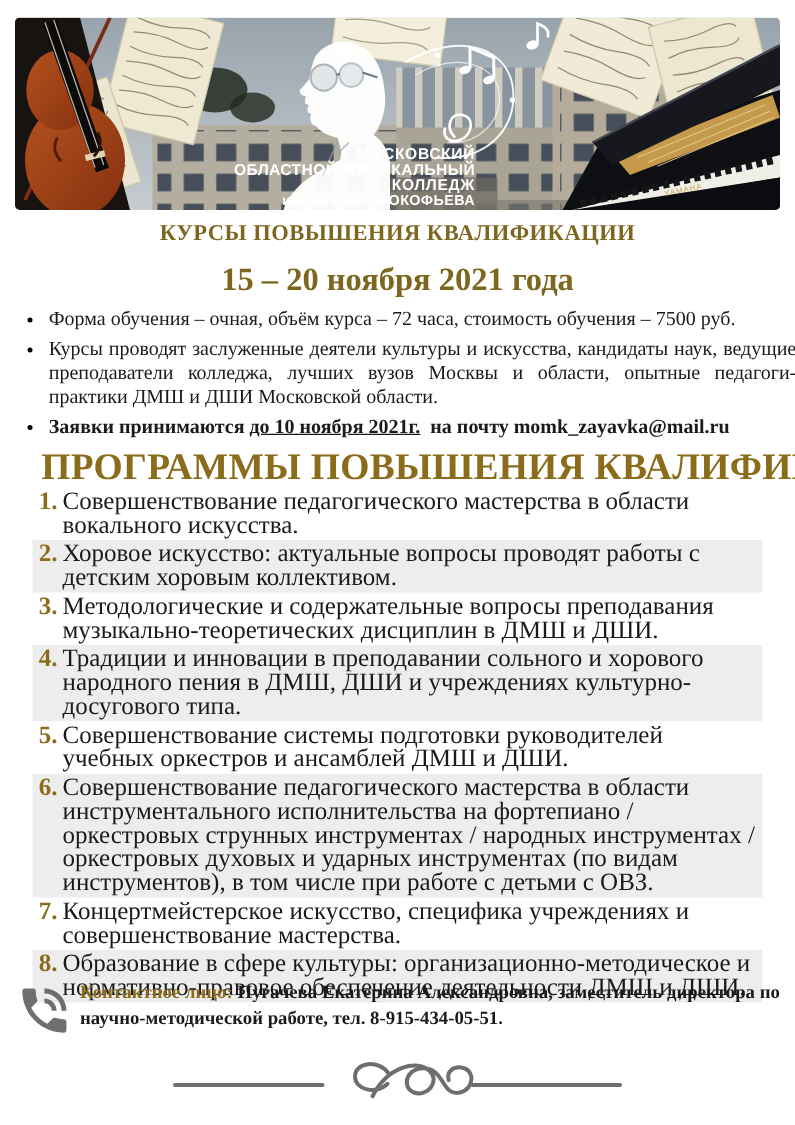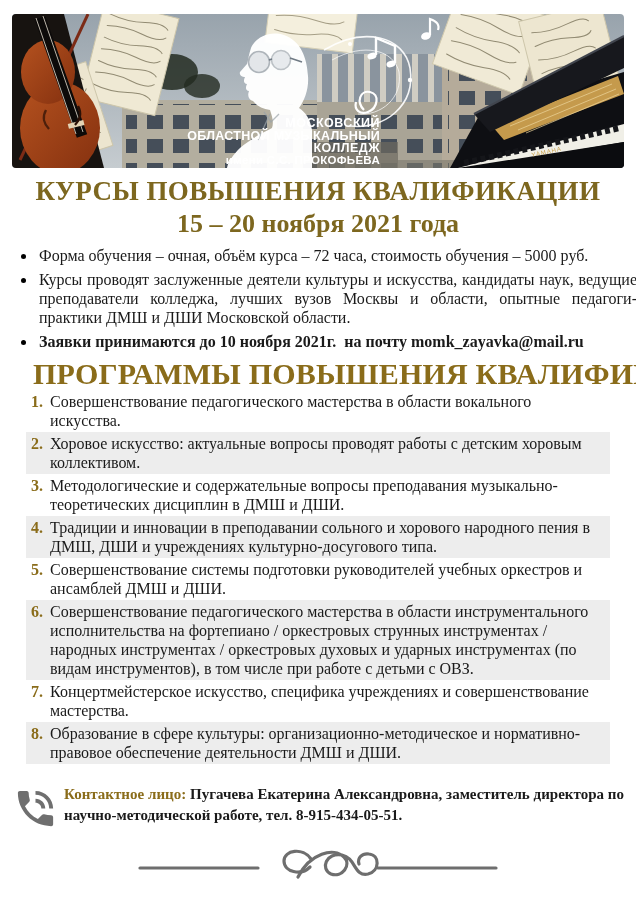--- a/index.html
+++ b/index.html
@@ -6,43 +6,43 @@
   .page{
     position:relative;width:636px;height:900px;margin:0 auto;background:#ffffff;
     font-family:"Liberation Serif","DejaVu Serif",serif;color:#1a1a1a;overflow:hidden;
   }
   
   .banner{position:absolute;left:12px;top:14px;width:612px;height:154px;border-radius:4px;overflow:hidden;}
   .banner svg{display:block;width:100%;height:100%;}
   
   .title{
     position:absolute;top:176px;left:0;width:100%;text-align:center;
-    font-size:27px;font-weight:bold;color:#7d671f;letter-spacing:.4px;white-space:nowrap;
+    font-size:18px;font-weight:bold;color:#7d671f;letter-spacing:.4px;white-space:nowrap;
   }
   .dates{
     position:absolute;top:209px;left:0;width:100%;text-align:center;
     font-size:26px;font-weight:bold;color:#7d671f;
   }
   
   .bullets{
     position:absolute;top:246px;left:20px;width:600px;margin:0;padding:0 0 0 17px;
     font-size:16px;line-height:19px;text-align:justify;
   }
   .bullets li{margin:0 0 5px 0;padding-left:2px;}
   .bullets li::marker{color:#000;}
   .bullets li.bold{font-weight:bold;}
-  .u{}
+  .u{text-decoration:underline;}
   
   .programs-heading{
     position:absolute;top:357px;left:33px;font-size:30px;font-weight:bold;
     color:#8a6c1a;letter-spacing:.2px;white-space:nowrap;
   }
   .programs{
     position:absolute;top:390px;left:26px;width:584px;margin:0;padding:0;
-    list-style:none;counter-reset:prog;font-size:16px;line-height:19px;
+    list-style:none;counter-reset:prog;font-size:20px;line-height:19px;
   }
   .programs li{
     counter-increment:prog;position:relative;padding:2px 6px 2px 24px;margin:0;
   }
   .programs li:nth-child(even){background:#ededed;}
   .programs li::before{
     content:counter(prog) ".";position:absolute;left:5px;top:2px;
     color:#8a6c1a;font-weight:bold;
   }
   
@@ -220,21 +220,21 @@
         <text x="368" y="138" font-size="12.5" letter-spacing=".5">КОЛЛЕДЖ</text>
         <text x="368" y="150" font-size="11.5" letter-spacing=".3">имени С.С. ПРОКОФЬЕВА</text>
       </g>
     </svg>
   </div>
 
   <div class="title">КУРСЫ ПОВЫШЕНИЯ КВАЛИФИКАЦИИ</div>
   <div class="dates">15 – 20 ноября 2021 года</div>
 
   <ul class="bullets">
-    <li>Форма обучения – очная, объём курса – 72 часа, стоимость обучения – 5000 руб.</li>
+    <li>Форма обучения – очная, объём курса – 72 часа, стоимость обучения – 7500 руб.</li>
     <li>Курсы проводят заслуженные деятели культуры и искусства, кандидаты наук, ведущие преподаватели колледжа, лучших вузов Москвы и области, опытные педагоги-практики ДМШ и ДШИ Московской области.</li>
     <li class="bold"><span>Заявки принимаются </span><span class="u">до 10 ноября 2021г.</span><span> &nbsp;на почту </span><span>momk_zayavka@mail.ru</span></li>
   </ul>
 
   <div class="programs-heading">ПРОГРАММЫ ПОВЫШЕНИЯ КВАЛИФИКАЦИИ:</div>
   <ol class="programs">
     <li>Совершенствование педагогического мастерства в области вокального искусства.</li>
     <li>Хоровое искусство: актуальные вопросы проводят работы с детским хоровым коллективом.</li>
     <li>Методологические и содержательные вопросы преподавания музыкально-теоретических дисциплин в ДМШ и ДШИ.</li>
     <li>Традиции и инновации в преподавании сольного и хорового народного пения в ДМШ, ДШИ и учреждениях культурно-досугового типа.</li>

